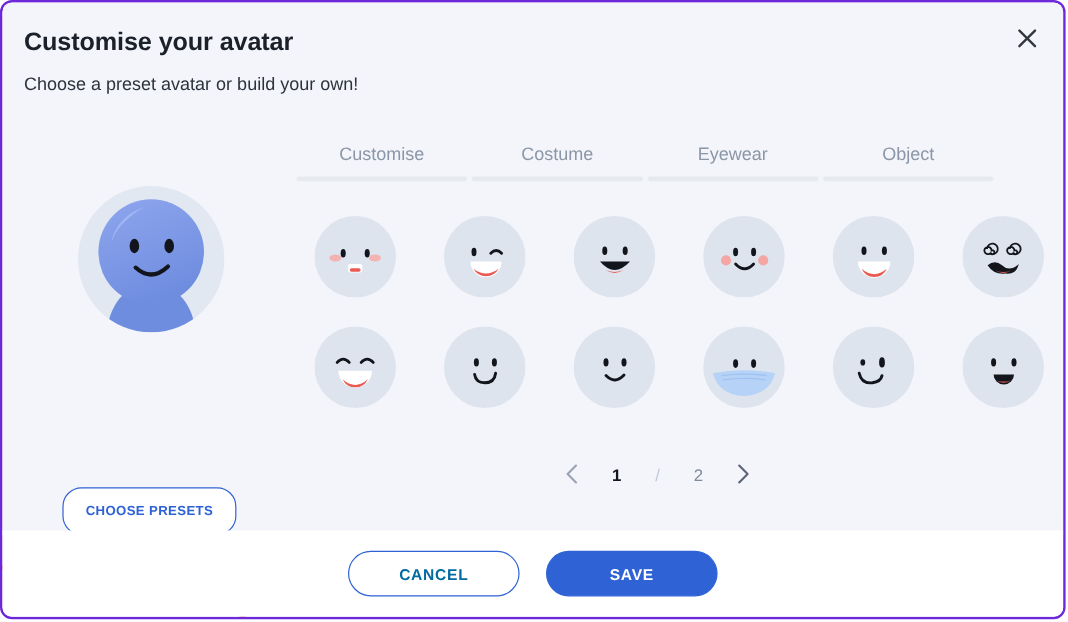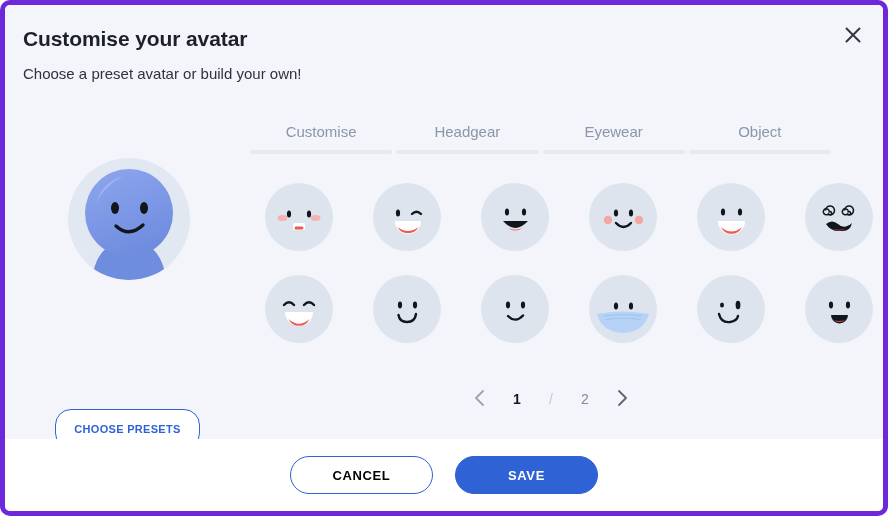--- a/index.html
+++ b/index.html
@@ -12,21 +12,21 @@
     font-family: "Liberation Sans", sans-serif;
     background: #ffffff;
     overflow: hidden;
   }
 
   .dialog {
     position: relative;
     width: 888px;
     height: 516px;
     box-sizing: border-box;
-    border: 5px solid #6d28d9;
+    border: 2px solid #6d28d9;
     border-radius: 10px;
     background: #ffffff;
     overflow: hidden;
   }
 
   
   .header {
     position: absolute;
     left: 0; top: 0;
     width: 100%;
@@ -225,21 +225,21 @@
     font-weight: bold;
     letter-spacing: 0.6px;
     cursor: pointer;
     font-family: "Liberation Sans", sans-serif;
     padding: 0;
   }
   .btn-cancel {
     width: 143px;
     background: #ffffff;
     border: 1px solid #2f62d4;
-    color: #000000;
+    color: #0369a1;
   }
   .btn-save {
     width: 143px;
     background: #2f62d4;
     border: 1px solid #2f62d4;
     color: #ffffff;
   }
 </style>
 </head>
 <body>
@@ -287,21 +287,21 @@
     </div>
 
     <div class="picker-col">
 
       <div class="tabs">
         <div class="tab">
           <span>Customise</span>
           <span class="tab-rule"></span>
         </div>
         <div class="tab">
-          <span>Headgear</span>
+          <span>Costume</span>
           <span class="tab-rule"></span>
         </div>
         <div class="tab">
           <span>Eyewear</span>
           <span class="tab-rule"></span>
         </div>
         <div class="tab">
           <span>Object</span>
           <span class="tab-rule"></span>
         </div>

